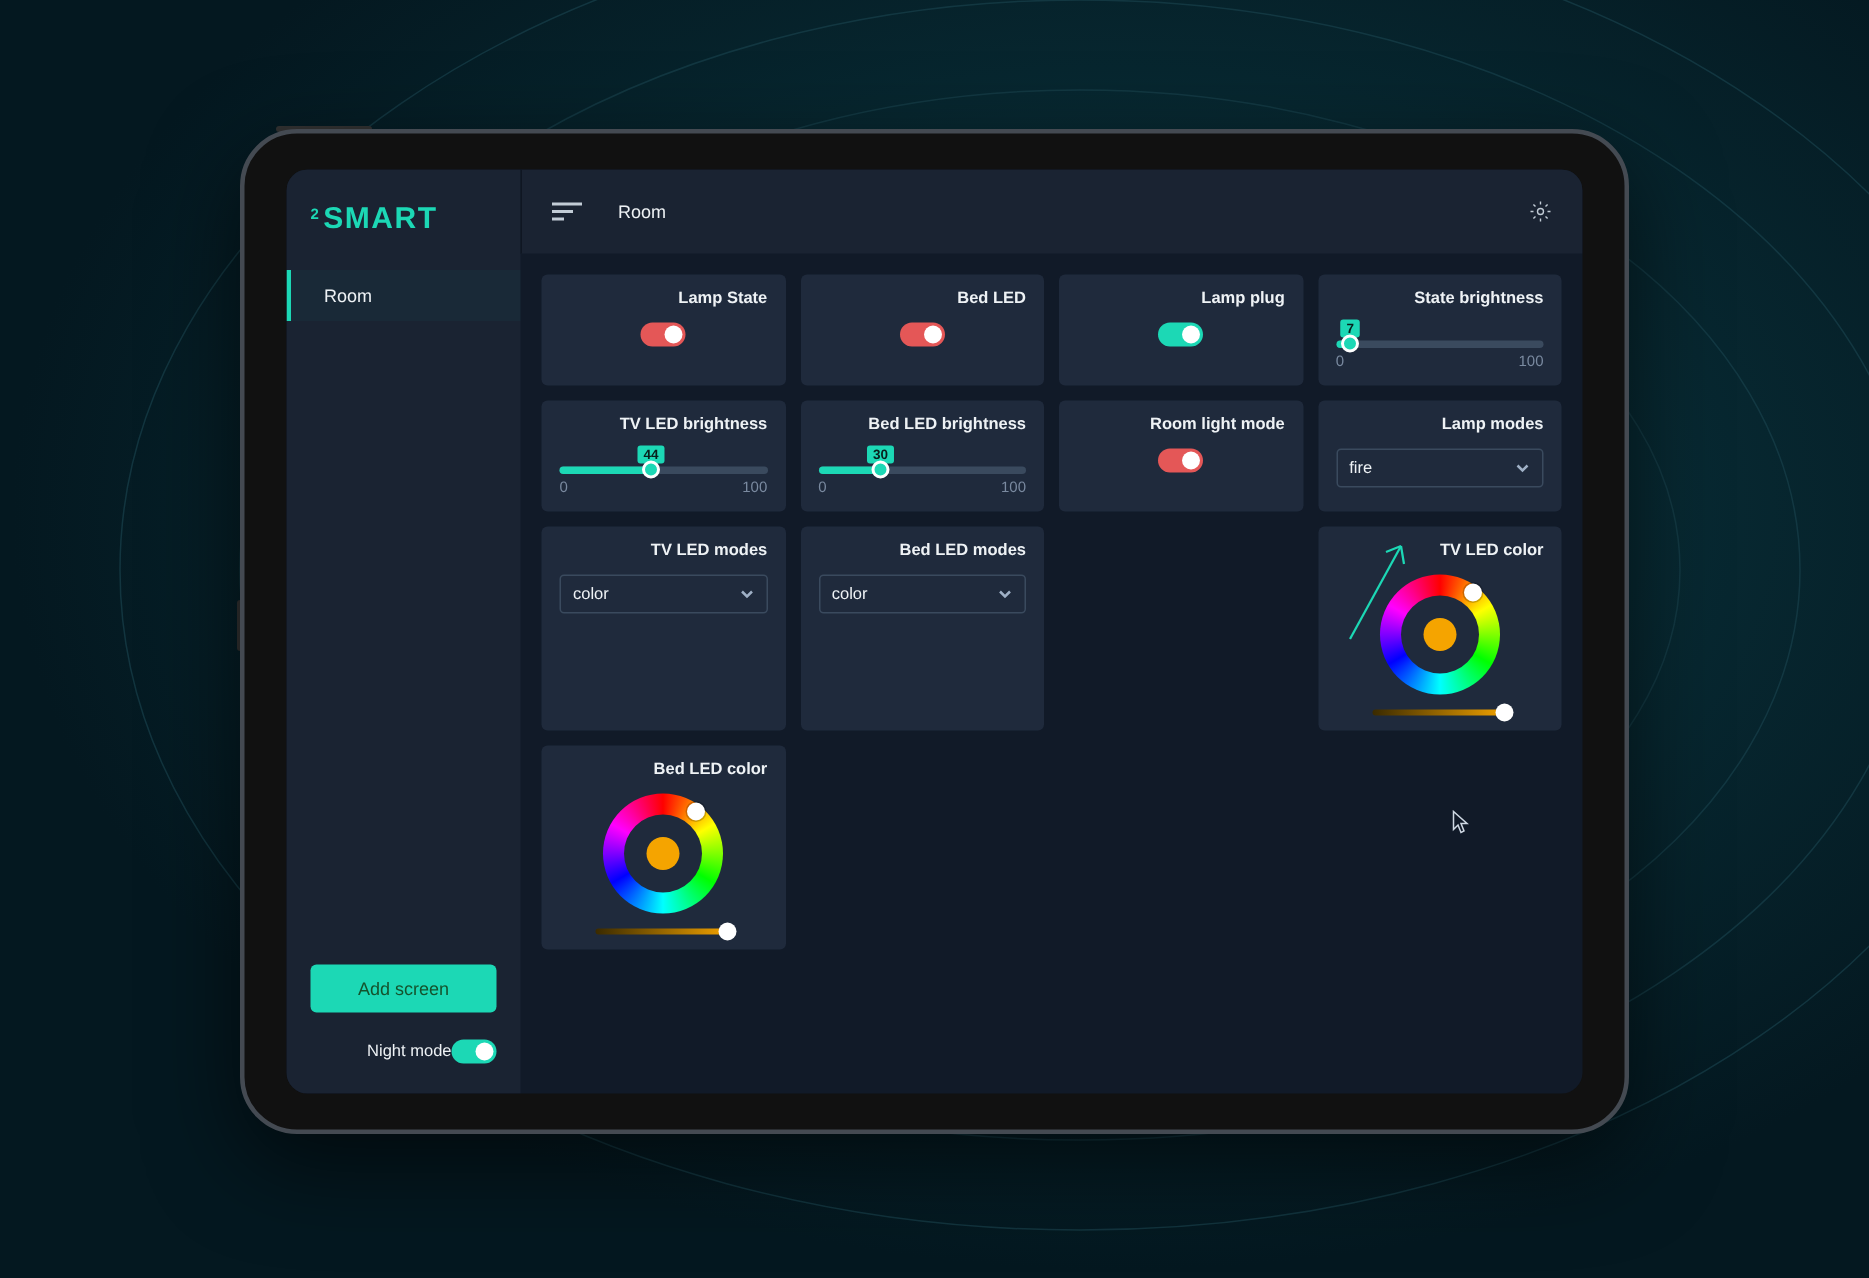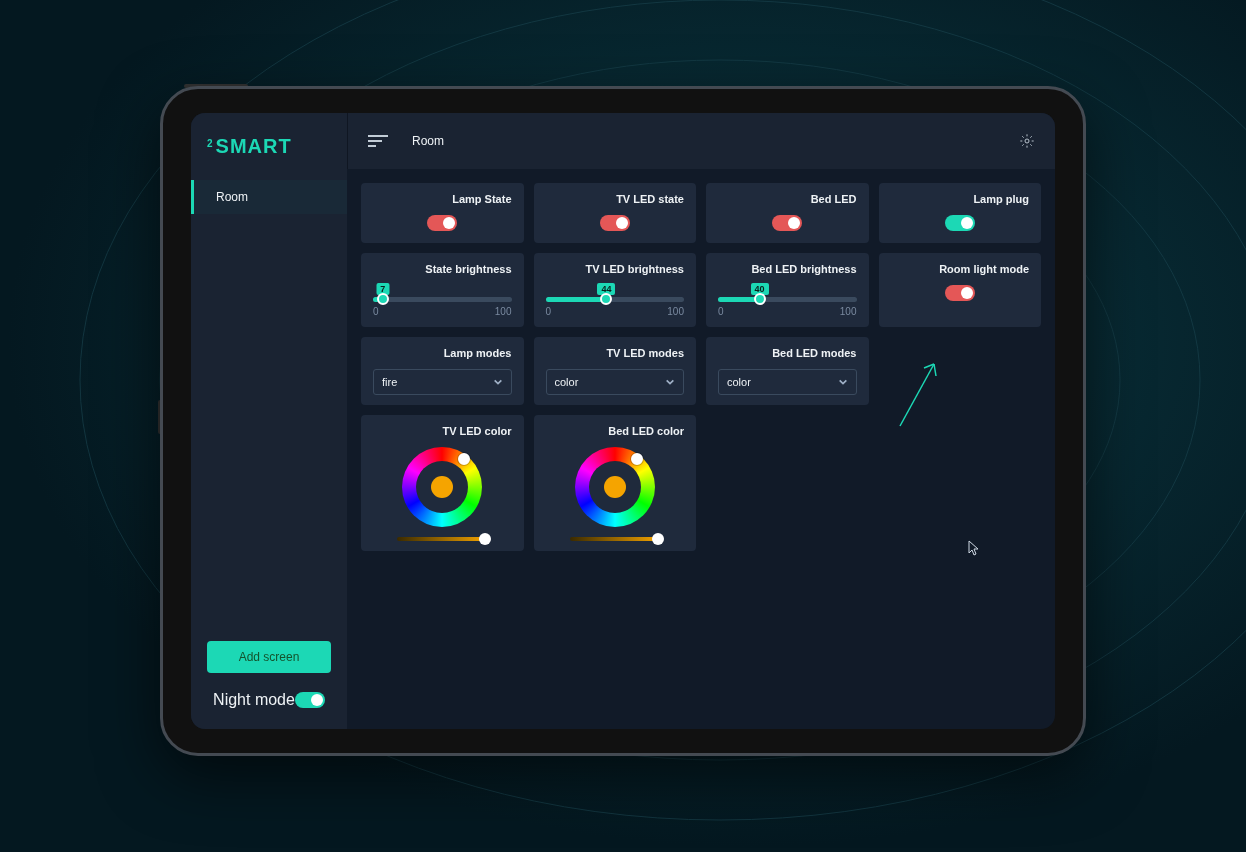--- a/index.html
+++ b/index.html
@@ -67,23 +67,23 @@
     background: #1cd8b5;
     color: #14532d;
     border: none;
     border-radius: 4px;
     padding: 9px 0;
     font-size: 12px;
     font-weight: 500;
     cursor: pointer;
   }
   .night-row {
-    display:flex; align-items:center; justify-content:center;
+    display:flex; align-items:center; justify-content:flex-end;
     padding: 0 16px 20px;
-    font-size:16px;
+    font-size:11px;
   }
 
   .main { flex:1; display:flex; flex-direction:column; }
   .header {
     height: 56px;
     background: #1a2332;
     display:flex; align-items:center;
     padding: 0 20px;
     gap: 24px;
     border-left: 1px solid #0f1622;
@@ -253,28 +253,20 @@
 
       <div class="card toggle-card">
         <div class="card-title">Lamp State</div>
         <div class="toggle-center">
               <div class="toggle red-on">
                 <div class="knob"></div>
               </div>
             </div>
       </div>
       <div class="card toggle-card">
-        <div class="card-title">TV LED state</div>
-        <div class="toggle-center">
-              <div class="toggle red-on">
-                <div class="knob"></div>
-              </div>
-            </div>
-      </div>
-      <div class="card toggle-card">
         <div class="card-title">Bed LED</div>
         <div class="toggle-center">
               <div class="toggle red-on">
                 <div class="knob"></div>
               </div>
             </div>
       </div>
       <div class="card toggle-card">
         <div class="card-title">Lamp plug</div>
         <div class="toggle-center">
@@ -308,21 +300,21 @@
               </div>
           <div class="slider-labels">
                 <span>0</span>
                 <span>100</span>
               </div>
         </div>
       </div>
       <div class="card">
         <div class="card-title">Bed LED brightness</div>
         <div class="slider-wrap">
-          <div class="slider-tooltip" style="left:30%">40</div>
+          <div class="slider-tooltip" style="left:30%">30</div>
           <div class="slider-track">
                 <div class="slider-fill" style="width:30%"></div>
                 <div class="slider-thumb" style="left:30%"></div>
               </div>
           <div class="slider-labels">
                 <span>0</span>
                 <span>100</span>
               </div>
         </div>
       </div>

